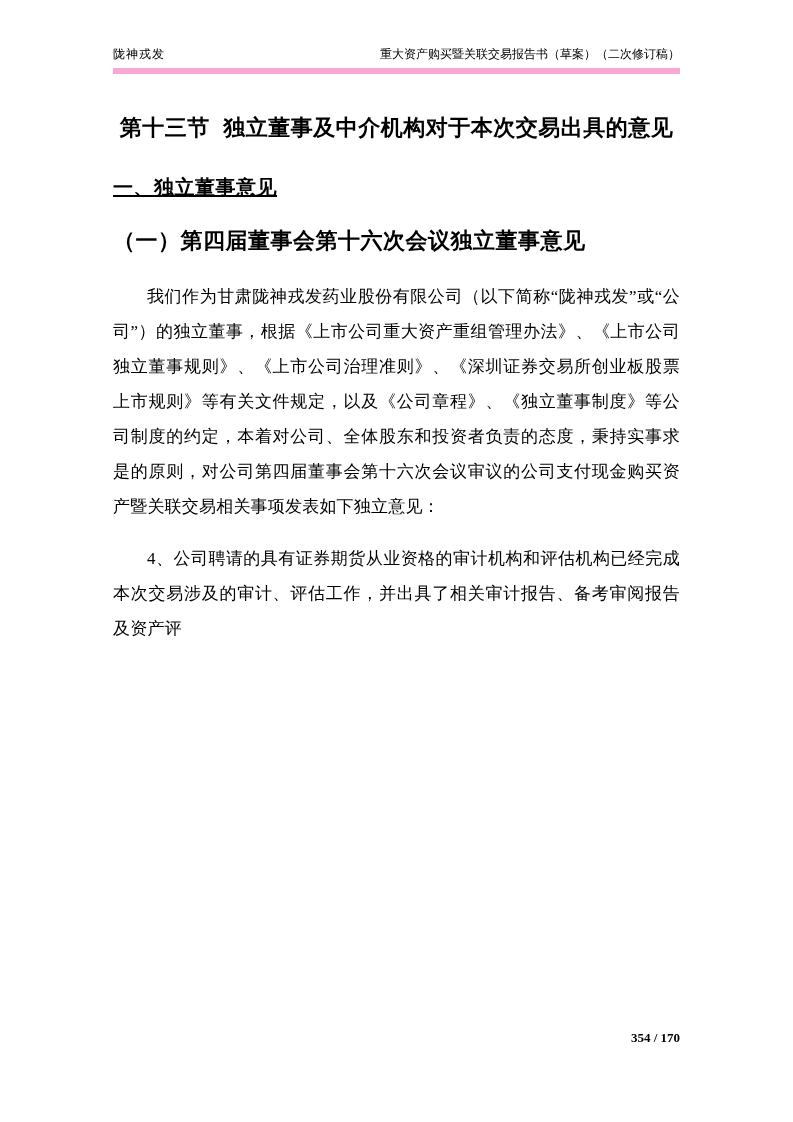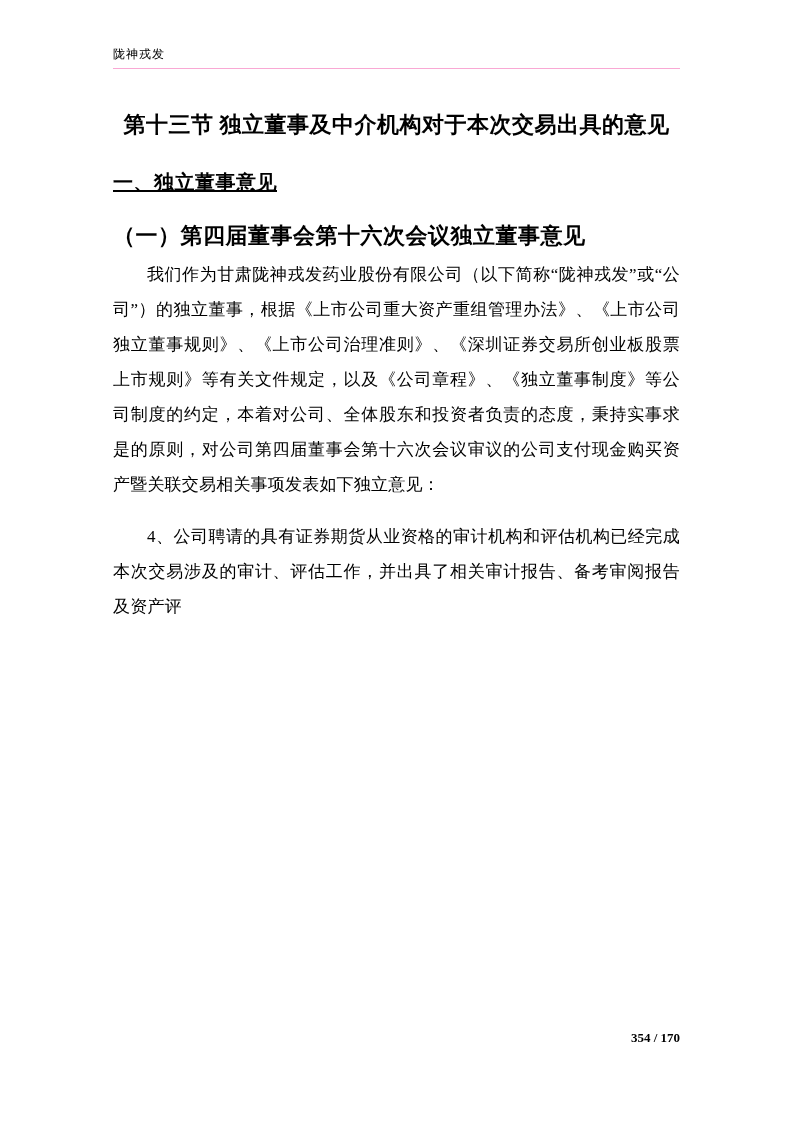--- a/index.html
+++ b/index.html
@@ -19,28 +19,28 @@
     color: #000000;
     overflow: hidden;
   }
   .page-header {
     display: flex;
     justify-content: space-between;
     align-items: flex-end;
     font-size: 12px;
     line-height: 1.4;
     padding-bottom: 5px;
-    border-bottom: 1px solid #f9a8d4;
+    border-bottom: 6px solid #f9a8d4;
   }
   .page-header .hdr-left {
     letter-spacing: 1px;
   }
   .doc-title {
     margin: 42px 0 0 0;
-    font-family: Liberation Serif, serif;
+    font-family: Liberation Mono, monospace;
     font-size: 22px;
     font-weight: bold;
     text-align: center;
     line-height: 1.3;
     letter-spacing: 0.5px;
   }
   .heading-1 {
     margin: 30px 0 0 0;
     font-family: "Liberation Sans", "DejaVu Sans", sans-serif;
     font-size: 20px;
@@ -60,38 +60,39 @@
   .body-para {
     margin: 17px 0 0 0;
     font-size: 17px;
     line-height: 35px;
     text-indent: 2em;
     text-align: justify;
     text-justify: inter-ideograph;
     letter-spacing: 0.2px;
   }
   .body-para.first {
-    margin-top: 6px;
+    margin-top: 23px;
   }
   .page-footer {
     position: absolute;
     right: 113px;
     bottom: 76px;
     font-size: 13px;
     font-weight: bold;
     font-family: "Liberation Serif", "DejaVu Serif", serif;
   }
 </style>
 </head>
 <body>
 
 <div class="page">
 
   <div class="page-header">
     <span class="hdr-left">陇神戎发</span>
+    <span class="hdr-right">重大资产购买暨关联交易报告书（草案）（二次修订稿）</span>
   </div>
 
   <h1 class="doc-title">第十三节 独立董事及中介机构对于本次交易出具的意见</h1>
 
   <h2 class="heading-1">一、独立董事意见</h2>
 
   <h3 class="heading-2">（一）第四届董事会第十六次会议独立董事意见</h3>
 
   <p class="body-para first">我们作为甘肃陇神戎发药业股份有限公司（以下简称“陇神戎发”或“公司”）的独立董事，根据《上市公司重大资产重组管理办法》、《上市公司独立董事规则》、《上市公司治理准则》、《深圳证券交易所创业板股票上市规则》等有关文件规定，以及《公司章程》、《独立董事制度》等公司制度的约定，本着对公司、全体股东和投资者负责的态度，秉持实事求是的原则，对公司第四届董事会第十六次会议审议的公司支付现金购买资产暨关联交易相关事项发表如下独立意见：</p>
 

